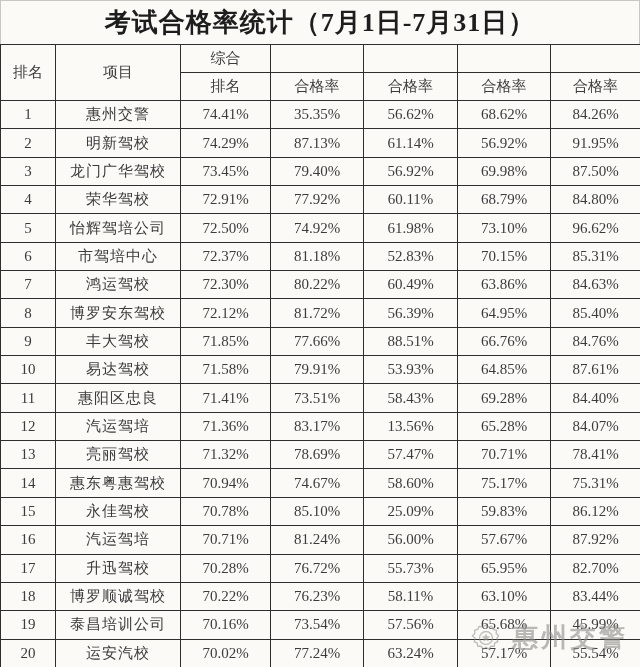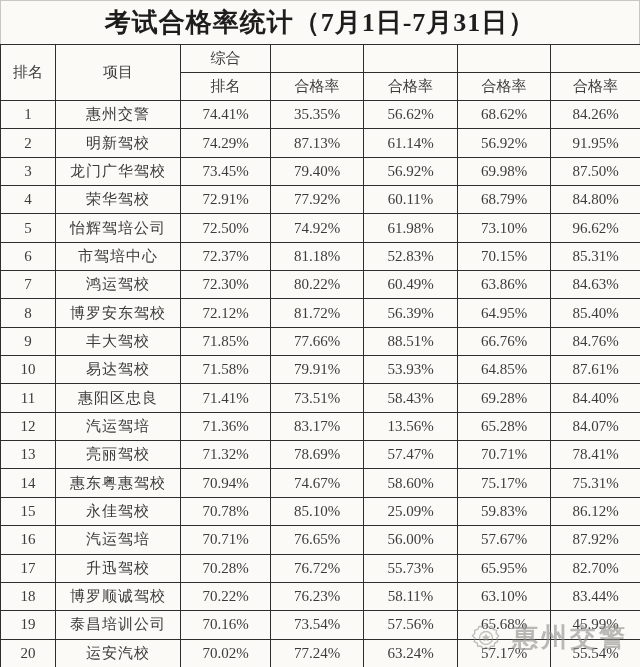--- a/index.html
+++ b/index.html
@@ -217,21 +217,21 @@
           <td>70.78%</td>
           <td>85.10%</td>
           <td>25.09%</td>
           <td>59.83%</td>
           <td>86.12%</td>
         </tr>
         <tr>
           <td class="rank">16</td>
           <td class="name">汽运驾培</td>
           <td>70.71%</td>
-          <td>76.65%</td>
+          <td>81.24%</td>
           <td>56.00%</td>
           <td>57.67%</td>
           <td>87.92%</td>
         </tr>
         <tr>
           <td class="rank">17</td>
           <td class="name">升迅驾校</td>
           <td>70.28%</td>
           <td>76.72%</td>
           <td>55.73%</td>

